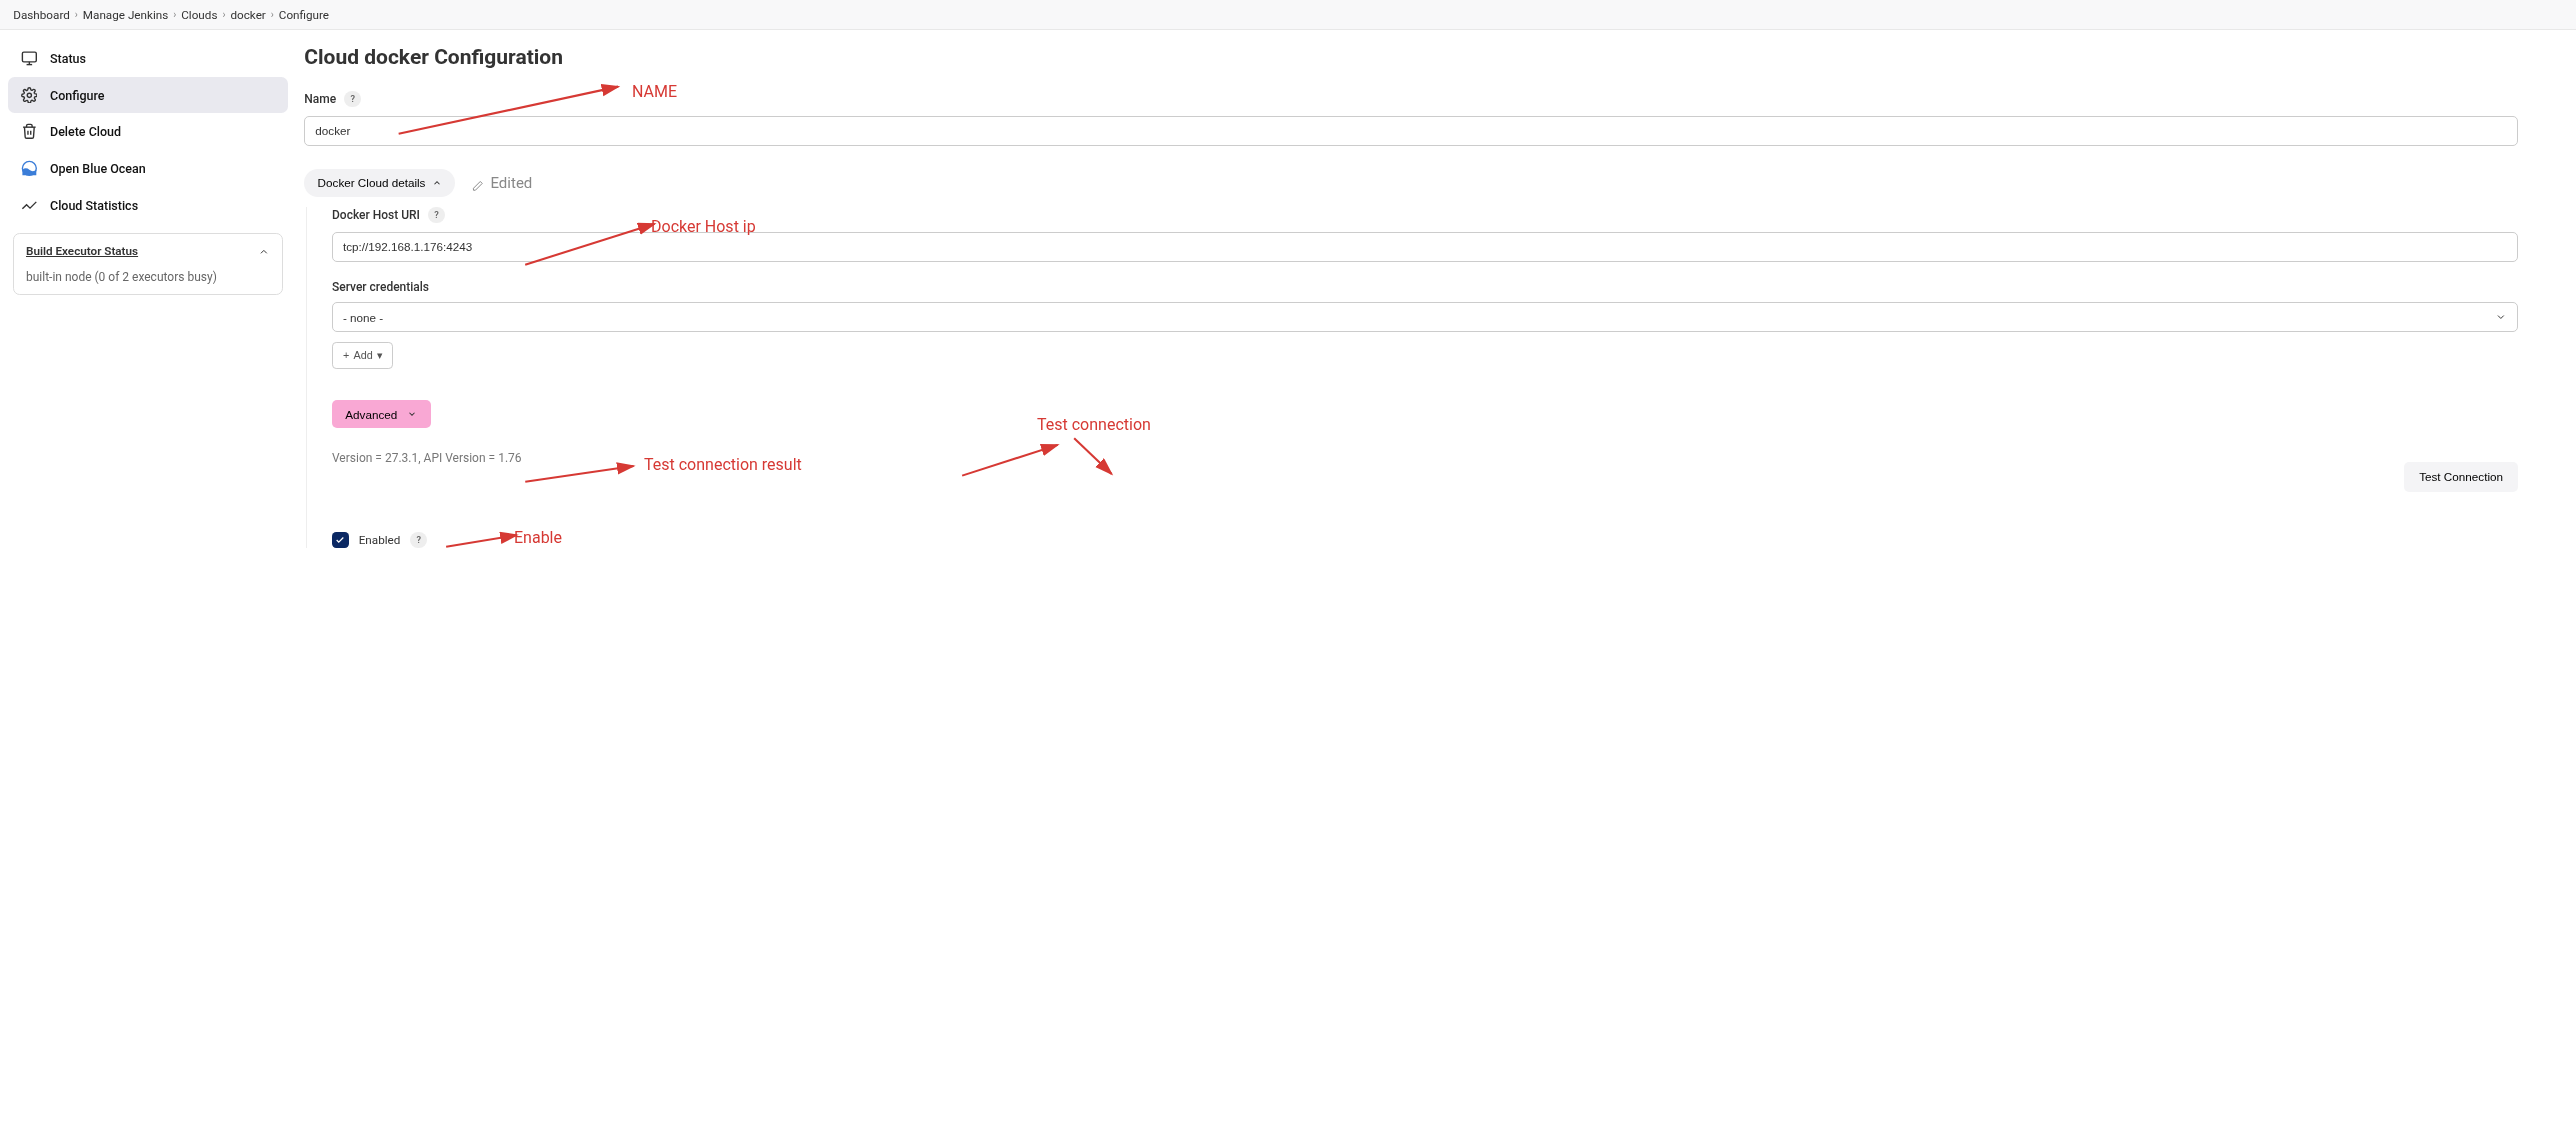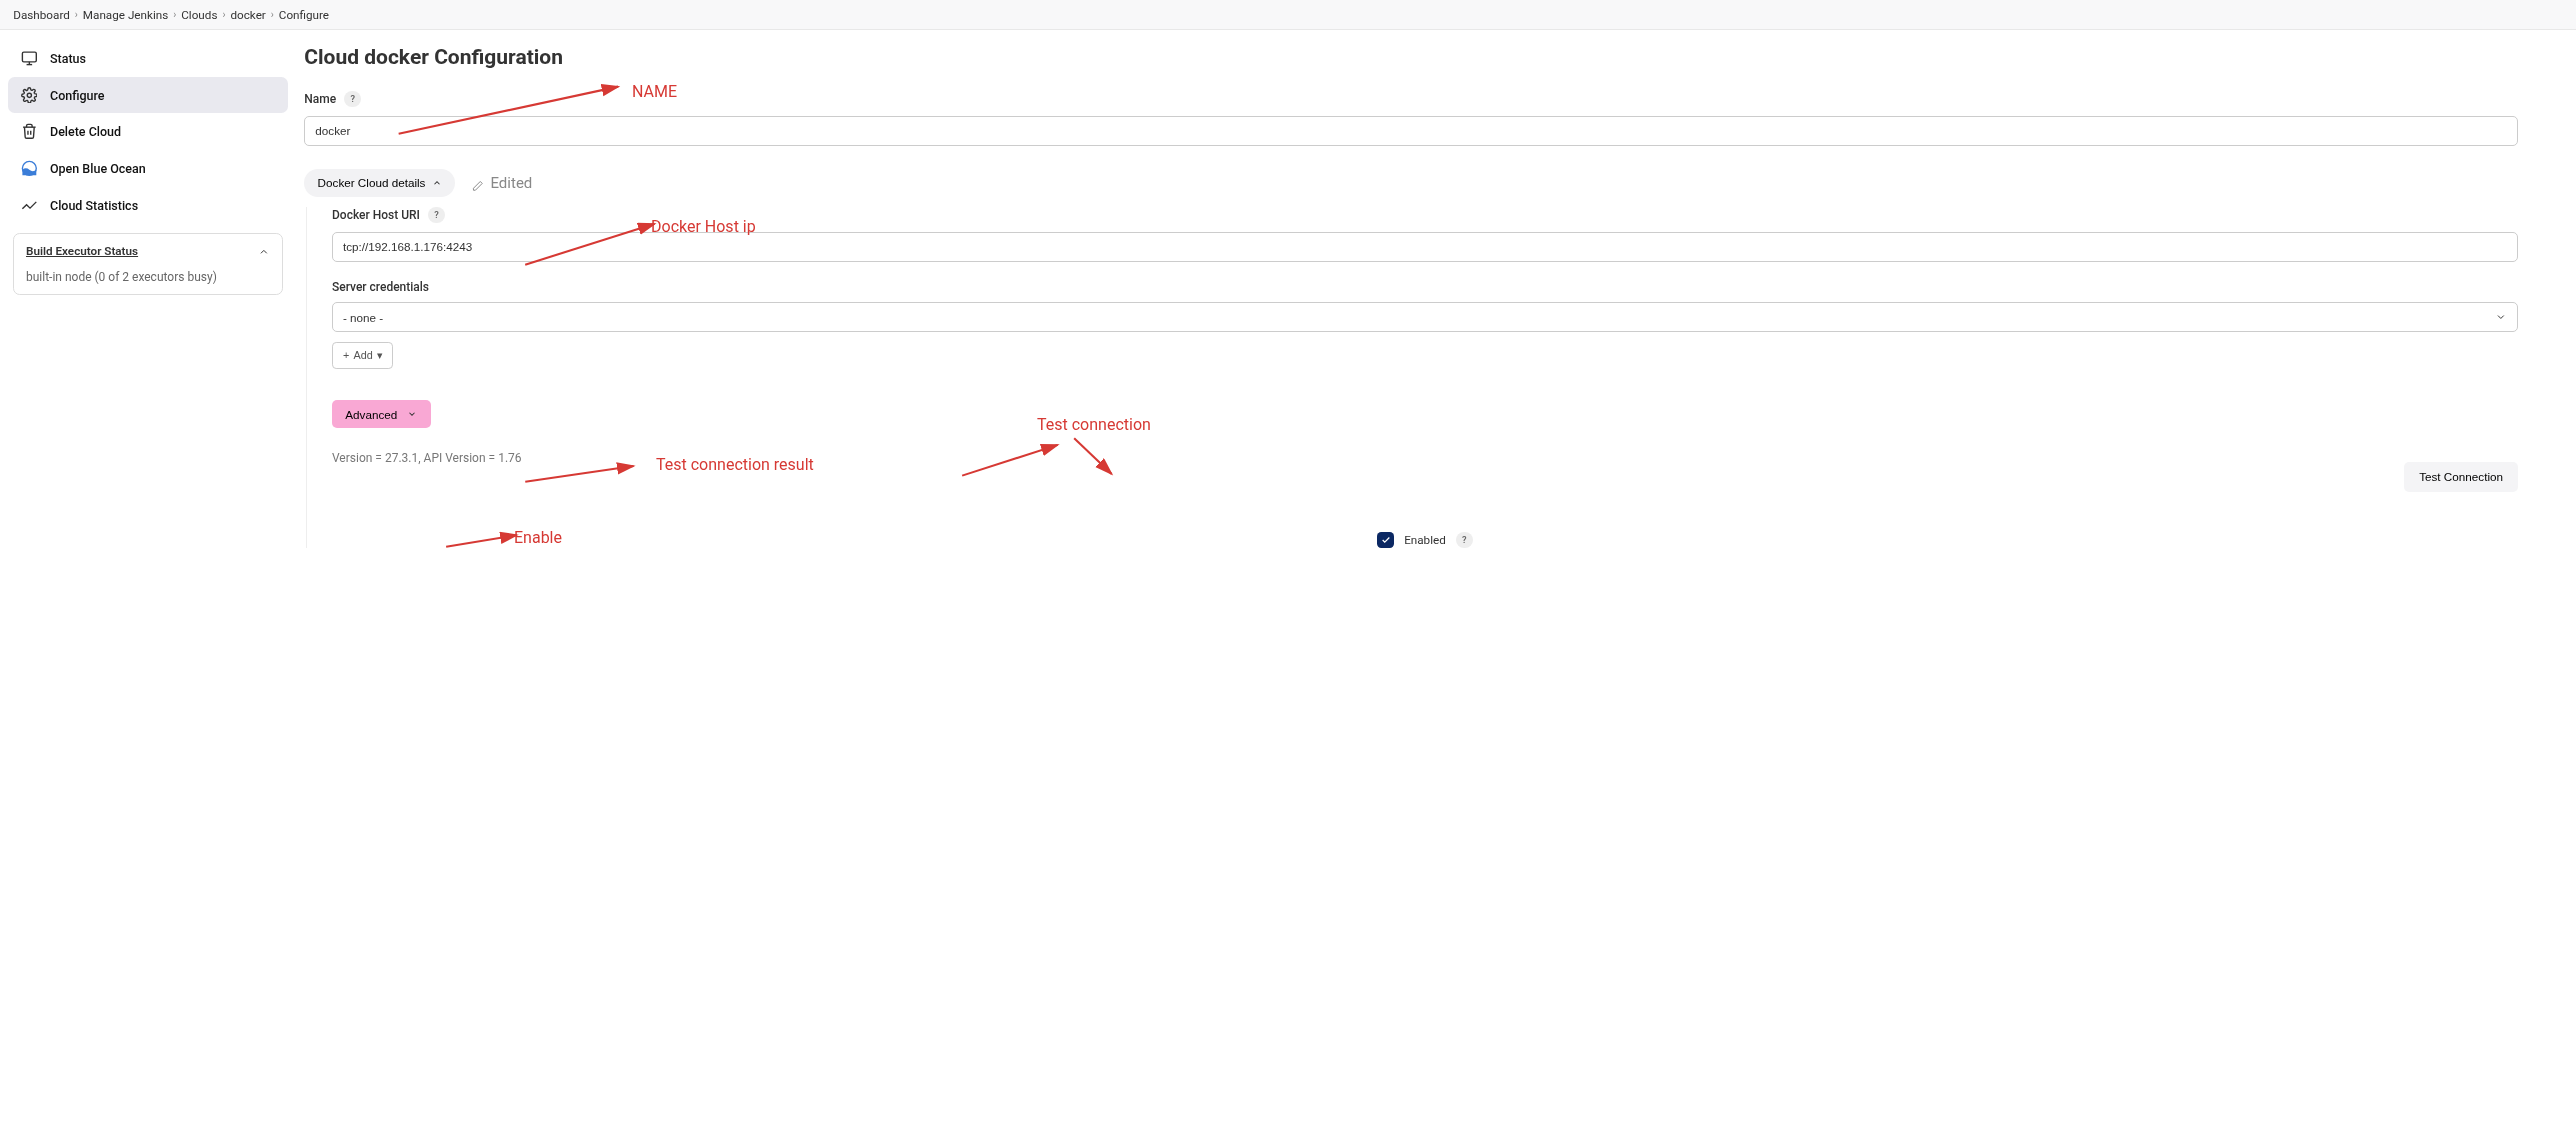--- a/index.html
+++ b/index.html
@@ -26,21 +26,21 @@
 .inner-section { border-left: 1.7px solid #eee; padding-left: 25px; margin-left: 1.7px; }
 .form-group { margin-bottom: 18.3px; }
 .select-wrap { position: relative; }
 .select { width: 100%; padding: 7.5px 10px; border: 0.8px solid #ccc; border-radius: 5px; font-size: 11.7px; color: #333; appearance: none; background: #fff; }
 .select-caret { position: absolute; right: 11.7px; top: 50%; transform: translateY(-50%); pointer-events: none; }
 .add-btn { margin-top: 10px; padding: 5.8px 10px; border: 0.8px solid #ccc; border-radius: 4.2px; background: #fff; color: #555; font-size: 10.8px; display: inline-flex; align-items: center; gap: 4.2px; cursor: pointer; }
 .adv-btn { display: inline-flex; align-items: center; gap: 10px; background: #f9a8d4; border: none; padding: 7.5px 13.3px; border-radius: 5px; font-size: 11.7px; cursor: pointer; margin-top: 13.3px; }
 .version-text { color: #777; font-size: 12px; margin-top: 23px; }
 .test-row { display: flex; justify-content: flex-end; margin-top: -3.3px; }
 .test-btn { background: #f4f4f6; border: none; padding: 8.3px 15px; border-radius: 5px; font-size: 11.7px; cursor: pointer; }
-.checkbox-row { display: flex; align-items: center; gap: 10px; margin-top: 40px; justify-content: center; }
+.checkbox-row { display: flex; align-items: center; gap: 10px; margin-top: 40px; }
 .checkbox { width: 16.7px; height: 16.7px; border-radius: 4.2px; background: #0b2863; display: flex; align-items: center; justify-content: center; cursor: pointer; }
 .checkbox svg { stroke: #fff; }
 .annotation { position: absolute; color: #d63934; font-size: 16px; font-weight: 400; pointer-events: none; }
 .arrow { position: absolute; pointer-events: none; }
 svg.icon-svg { display: block; }
 </style>
 </head>
 <body>
 
 <div class="breadcrumb-bar">
@@ -217,21 +217,21 @@
     <div class="annotation" style="left:355px; top:187px;">Docker Host ip</div>
     <svg class="arrow" style="left:225px; top:187px;" width="142" height="52" viewBox="0 0 170 62">
       <defs>
           <marker id="ah2" markerWidth="10" markerHeight="10" refX="8" refY="3" orient="auto">
             <path d="M0,0 L9,3 L0,6 Z" fill="#d63934"></path>
           </marker>
         </defs>
       <line x1="5" y1="57" x2="160" y2="8" stroke="#d63934" stroke-width="2.5" marker-end="url(#ah2)"></line>
     </svg>
 
-    <div class="annotation" style="left:360px; top:425px;">Test connection result</div>
+    <div class="annotation" style="left:348px; top:425px;">Test connection result</div>
     <svg class="arrow" style="left:225px; top:431px;" width="121" height="25" viewBox="0 0 145 30">
       <defs>
           <marker id="ah3" markerWidth="10" markerHeight="10" refX="8" refY="3" orient="auto">
             <path d="M0,0 L9,3 L0,6 Z" fill="#d63934"></path>
           </marker>
         </defs>
       <line x1="5" y1="25" x2="135" y2="6" stroke="#d63934" stroke-width="2.5" marker-end="url(#ah3)"></line>
     </svg>
 
     <div class="annotation" style="left:741px; top:385px;">Test connection</div>

